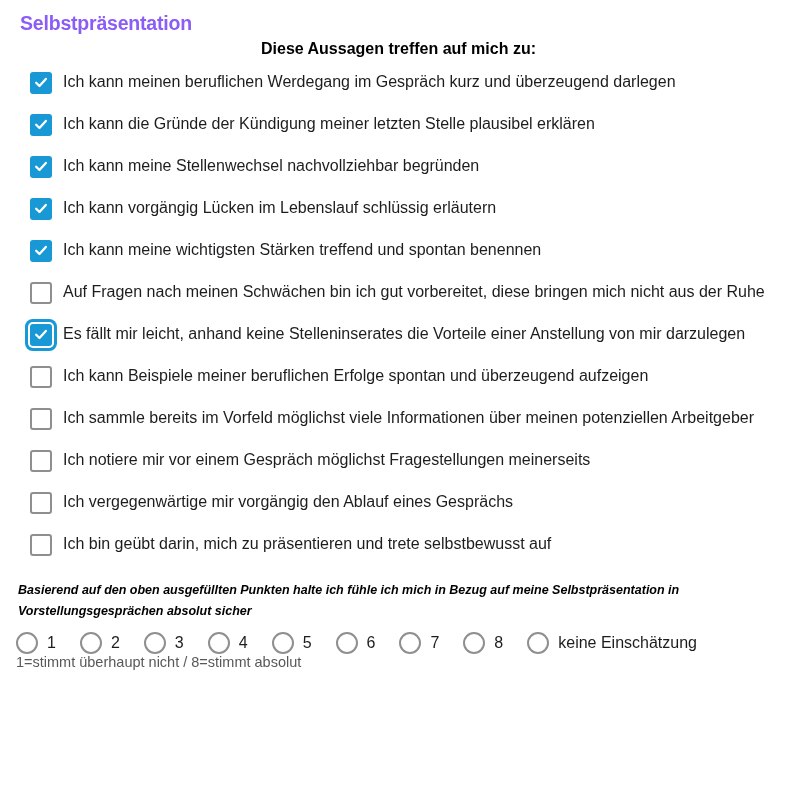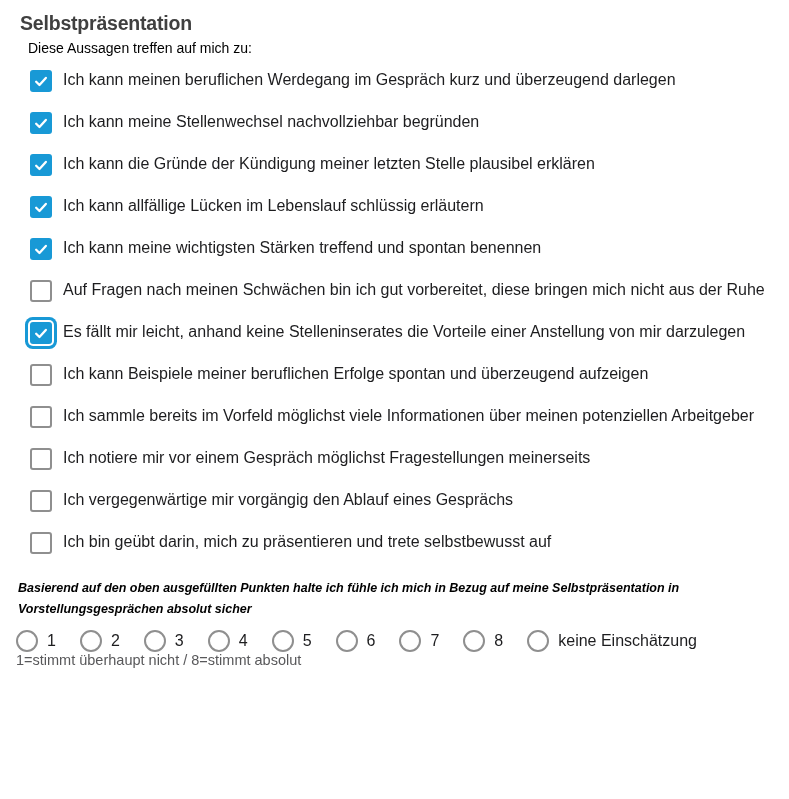--- a/index.html
+++ b/index.html
@@ -15,34 +15,35 @@
     min-height: 799px;
     font-family: "Liberation Sans", sans-serif;
     color: var(--text);
   }
   .container { padding: 12px 20px 8px 16px; }
 
   h1.page-title {
     font-size: 19.5px;
     font-weight: 800;
     letter-spacing: -0.2px;
-    color: #404040;
+    color: #8b5cf6;
     margin: 0 0 5px 4px;
   }
   .subtitle {
-    font-size: 14px;
-    font-weight: 400;
+    font-size: 16px;
+    font-weight: 700;
     color: #000;
     margin: 0 0 12px 12px;
+    text-align: center;
   }
 
   .checklist { margin-left: 14px; }
   .check-row {
     display: flex;
-    align-items: flex-end;
+    align-items: center;
     gap: 11px;
     margin-bottom: 18px;
     cursor: pointer;
   }
   .checkbox {
     flex: 0 0 auto;
     width: 22px;
     height: 22px;
     border: 2px solid var(--border-gray);
     border-radius: 3px;
@@ -123,39 +124,39 @@
     </span>
     <span class="check-label">Ich kann meinen beruflichen Werdegang im Gespräch kurz und überzeugend darlegen</span>
   </label>
 
   <label class="check-row">
     <span class="checkbox checked">
       <svg class="check-icon" viewBox="0 0 12 10" aria-hidden="true">
         <polyline points="1.6,5.2 4.6,8.2 10.4,1.8" fill="none" stroke="#ffffff" stroke-width="2.1" stroke-linecap="round" stroke-linejoin="round"></polyline>
       </svg>
     </span>
+    <span class="check-label">Ich kann die Gründe der Kündigung meiner letzten Stelle plausibel erklären</span>
+  </label>
+
+  <label class="check-row">
+    <span class="checkbox checked">
+      <svg class="check-icon" viewBox="0 0 12 10" aria-hidden="true">
+        <polyline points="1.6,5.2 4.6,8.2 10.4,1.8" fill="none" stroke="#ffffff" stroke-width="2.1" stroke-linecap="round" stroke-linejoin="round"></polyline>
+      </svg>
+    </span>
     <span class="check-label">Ich kann meine Stellenwechsel nachvollziehbar begründen</span>
   </label>
 
   <label class="check-row">
     <span class="checkbox checked">
       <svg class="check-icon" viewBox="0 0 12 10" aria-hidden="true">
         <polyline points="1.6,5.2 4.6,8.2 10.4,1.8" fill="none" stroke="#ffffff" stroke-width="2.1" stroke-linecap="round" stroke-linejoin="round"></polyline>
       </svg>
     </span>
-    <span class="check-label">Ich kann die Gründe der Kündigung meiner letzten Stelle plausibel erklären</span>
-  </label>
-
-  <label class="check-row">
-    <span class="checkbox checked">
-      <svg class="check-icon" viewBox="0 0 12 10" aria-hidden="true">
-        <polyline points="1.6,5.2 4.6,8.2 10.4,1.8" fill="none" stroke="#ffffff" stroke-width="2.1" stroke-linecap="round" stroke-linejoin="round"></polyline>
-      </svg>
-    </span>
-    <span class="check-label">Ich kann allfällige Lücken im Lebenslauf schlüssig erläutern</span>
+    <span class="check-label">Ich kann vorgängig Lücken im Lebenslauf schlüssig erläutern</span>
   </label>
 
   <label class="check-row">
     <span class="checkbox checked">
       <svg class="check-icon" viewBox="0 0 12 10" aria-hidden="true">
         <polyline points="1.6,5.2 4.6,8.2 10.4,1.8" fill="none" stroke="#ffffff" stroke-width="2.1" stroke-linecap="round" stroke-linejoin="round"></polyline>
       </svg>
     </span>
     <span class="check-label">Ich kann meine wichtigsten Stärken treffend und spontan benennen</span>
   </label>

